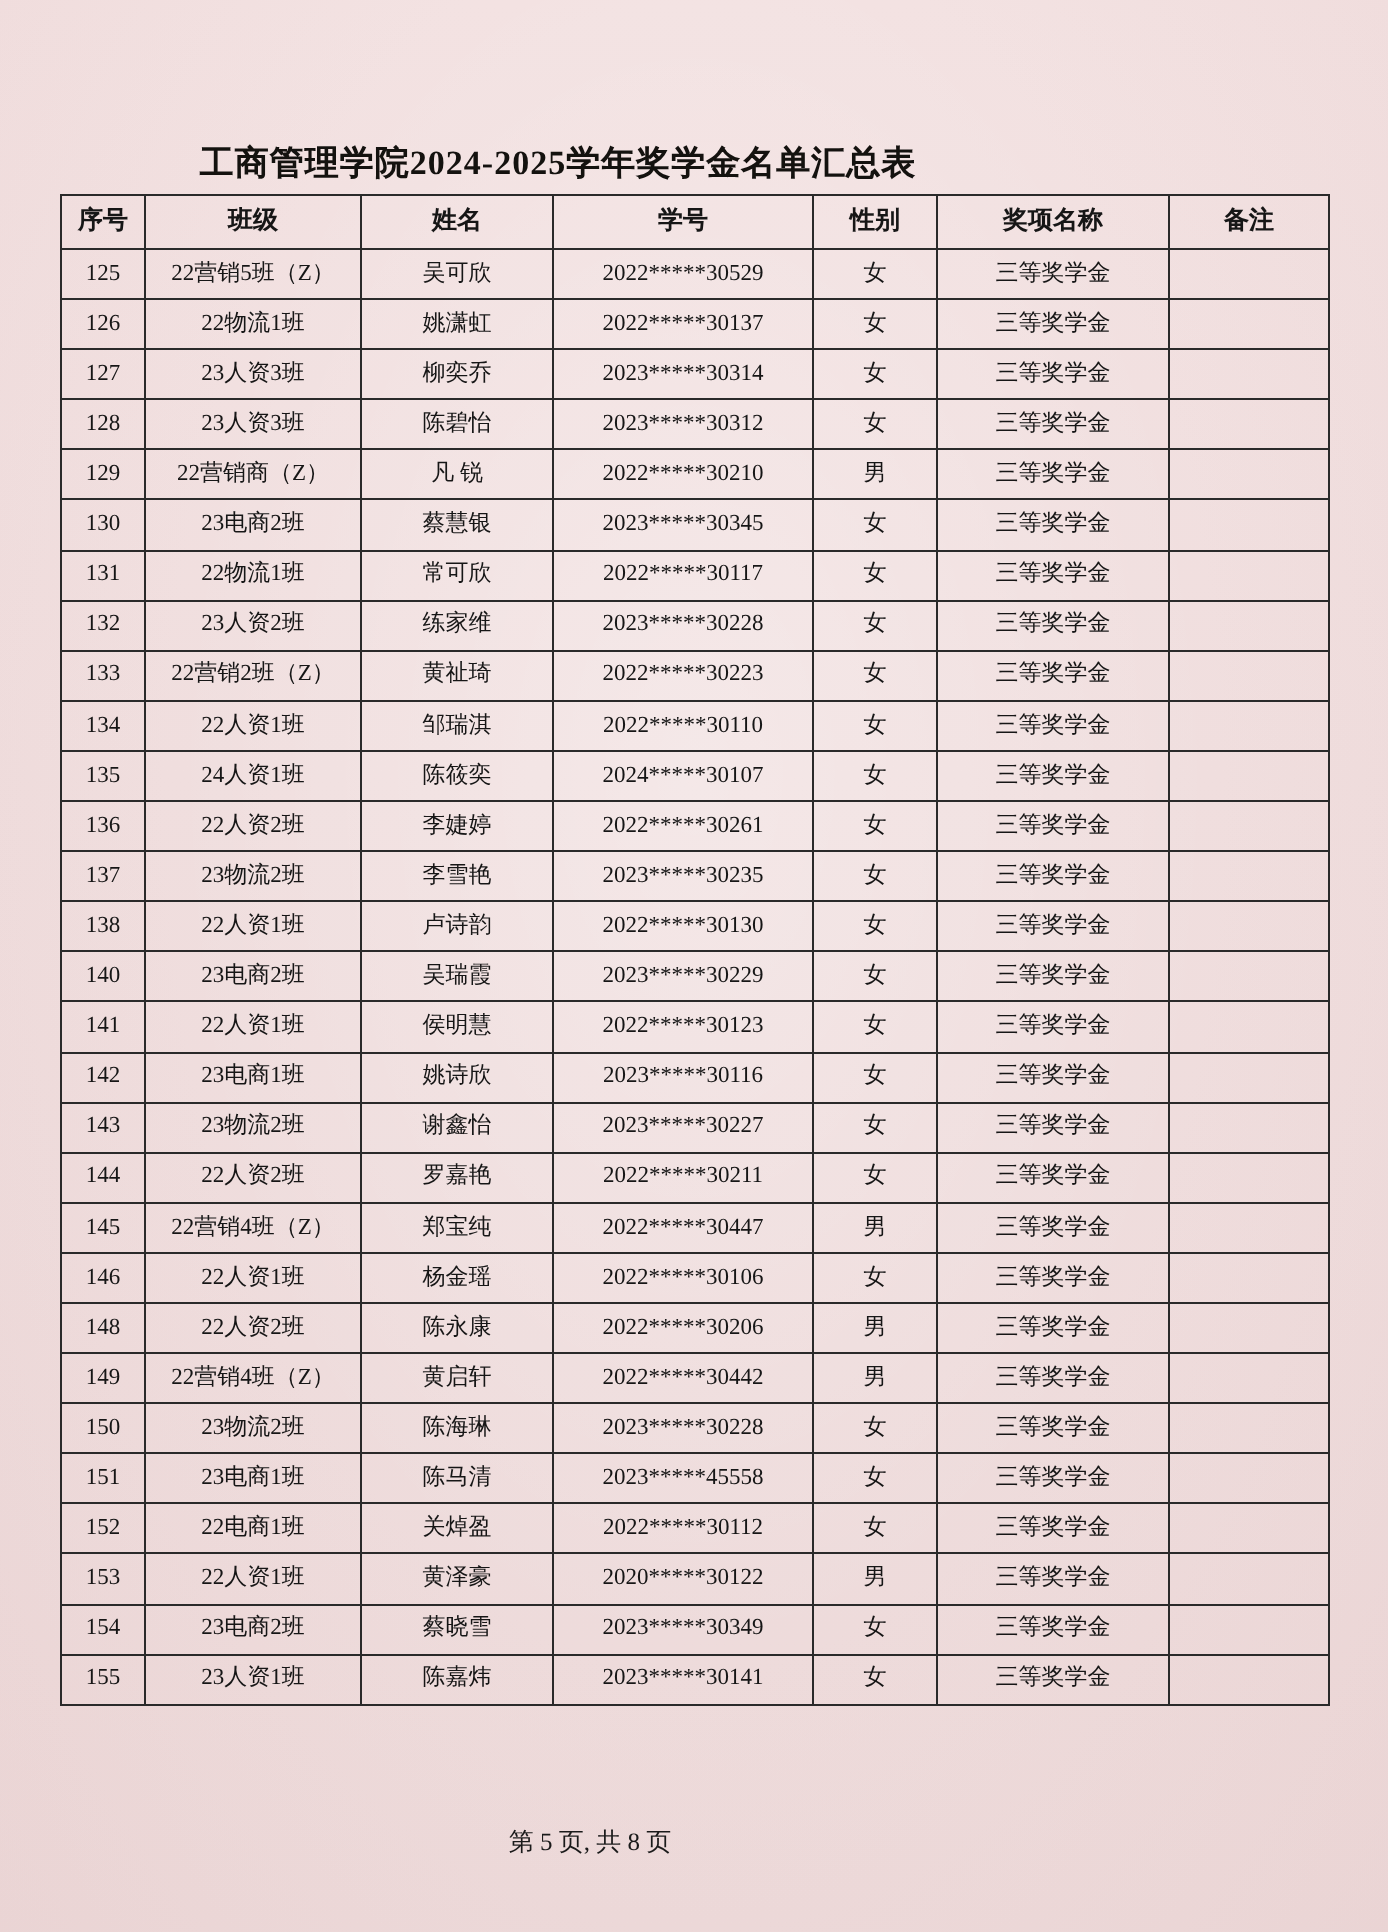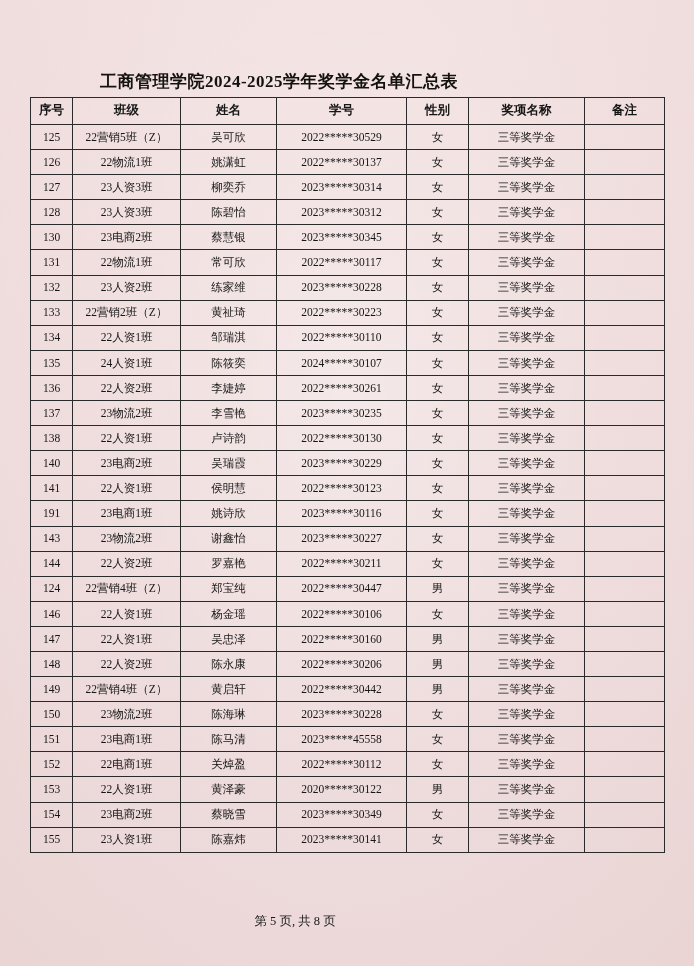--- a/index.html
+++ b/index.html
@@ -154,20 +154,29 @@
         <tr>
           <td class="cell-seq">128</td>
           <td class="cell-class">23人资3班</td>
           <td class="cell-name">陈碧怡</td>
           <td class="cell-id">2023*****30312</td>
           <td class="cell-gender">女</td>
           <td class="cell-award">三等奖学金</td>
           <td class="cell-note"></td>
         </tr>
         <tr>
+          <td class="cell-seq">129</td>
+          <td class="cell-class">22营销商（Z）</td>
+          <td class="cell-name">凡  锐</td>
+          <td class="cell-id">2022*****30210</td>
+          <td class="cell-gender">男</td>
+          <td class="cell-award">三等奖学金</td>
+          <td class="cell-note"></td>
+        </tr>
+        <tr>
           <td class="cell-seq">130</td>
           <td class="cell-class">23电商2班</td>
           <td class="cell-name">蔡慧银</td>
           <td class="cell-id">2023*****30345</td>
           <td class="cell-gender">女</td>
           <td class="cell-award">三等奖学金</td>
           <td class="cell-note"></td>
         </tr>
         <tr>
           <td class="cell-seq">131</td>
@@ -253,21 +262,21 @@
         <tr>
           <td class="cell-seq">141</td>
           <td class="cell-class">22人资1班</td>
           <td class="cell-name">侯明慧</td>
           <td class="cell-id">2022*****30123</td>
           <td class="cell-gender">女</td>
           <td class="cell-award">三等奖学金</td>
           <td class="cell-note"></td>
         </tr>
         <tr>
-          <td class="cell-seq">191</td>
+          <td class="cell-seq">142</td>
           <td class="cell-class">23电商1班</td>
           <td class="cell-name">姚诗欣</td>
           <td class="cell-id">2023*****30116</td>
           <td class="cell-gender">女</td>
           <td class="cell-award">三等奖学金</td>
           <td class="cell-note"></td>
         </tr>
         <tr>
           <td class="cell-seq">143</td>
           <td class="cell-class">23物流2班</td>
@@ -280,43 +289,34 @@
         <tr>
           <td class="cell-seq">144</td>
           <td class="cell-class">22人资2班</td>
           <td class="cell-name">罗嘉艳</td>
           <td class="cell-id">2022*****30211</td>
           <td class="cell-gender">女</td>
           <td class="cell-award">三等奖学金</td>
           <td class="cell-note"></td>
         </tr>
         <tr>
-          <td class="cell-seq">124</td>
+          <td class="cell-seq">145</td>
           <td class="cell-class">22营销4班（Z）</td>
           <td class="cell-name">郑宝纯</td>
           <td class="cell-id">2022*****30447</td>
           <td class="cell-gender">男</td>
           <td class="cell-award">三等奖学金</td>
           <td class="cell-note"></td>
         </tr>
         <tr>
           <td class="cell-seq">146</td>
           <td class="cell-class">22人资1班</td>
           <td class="cell-name">杨金瑶</td>
           <td class="cell-id">2022*****30106</td>
           <td class="cell-gender">女</td>
-          <td class="cell-award">三等奖学金</td>
-          <td class="cell-note"></td>
-        </tr>
-        <tr>
-          <td class="cell-seq">147</td>
-          <td class="cell-class">22人资1班</td>
-          <td class="cell-name">吴忠泽</td>
-          <td class="cell-id">2022*****30160</td>
-          <td class="cell-gender">男</td>
           <td class="cell-award">三等奖学金</td>
           <td class="cell-note"></td>
         </tr>
         <tr>
           <td class="cell-seq">148</td>
           <td class="cell-class">22人资2班</td>
           <td class="cell-name">陈永康</td>
           <td class="cell-id">2022*****30206</td>
           <td class="cell-gender">男</td>
           <td class="cell-award">三等奖学金</td>

